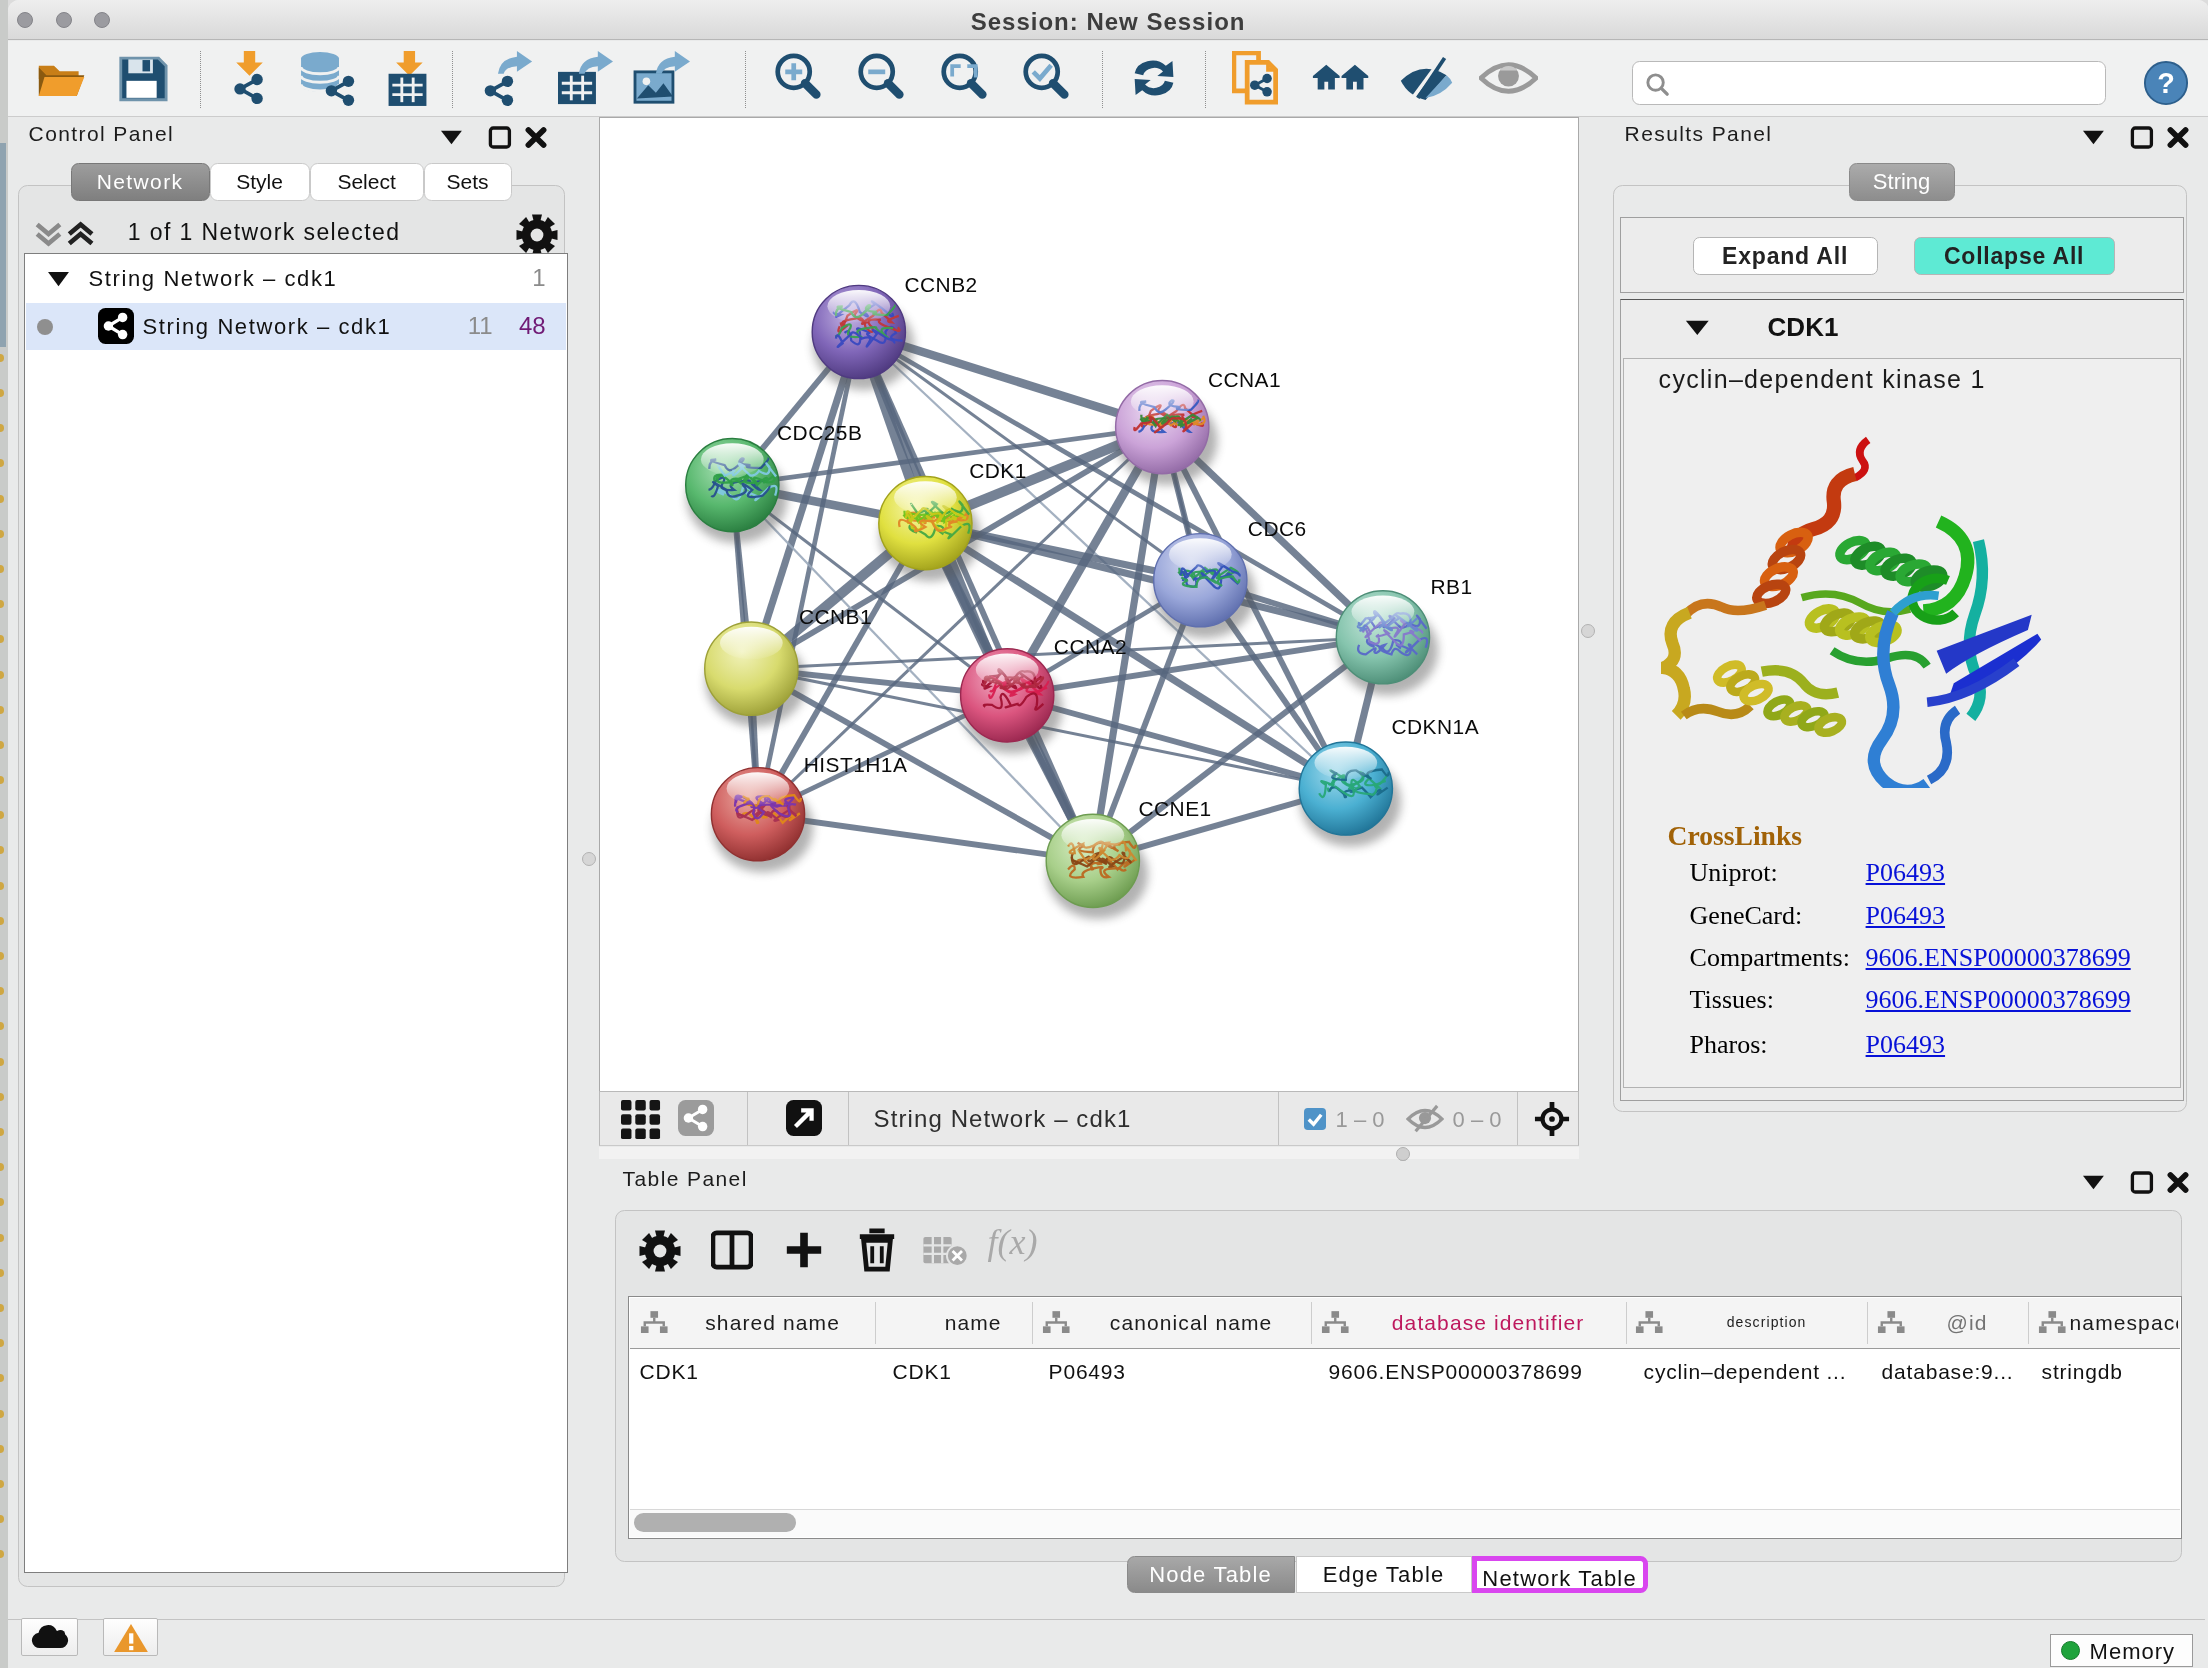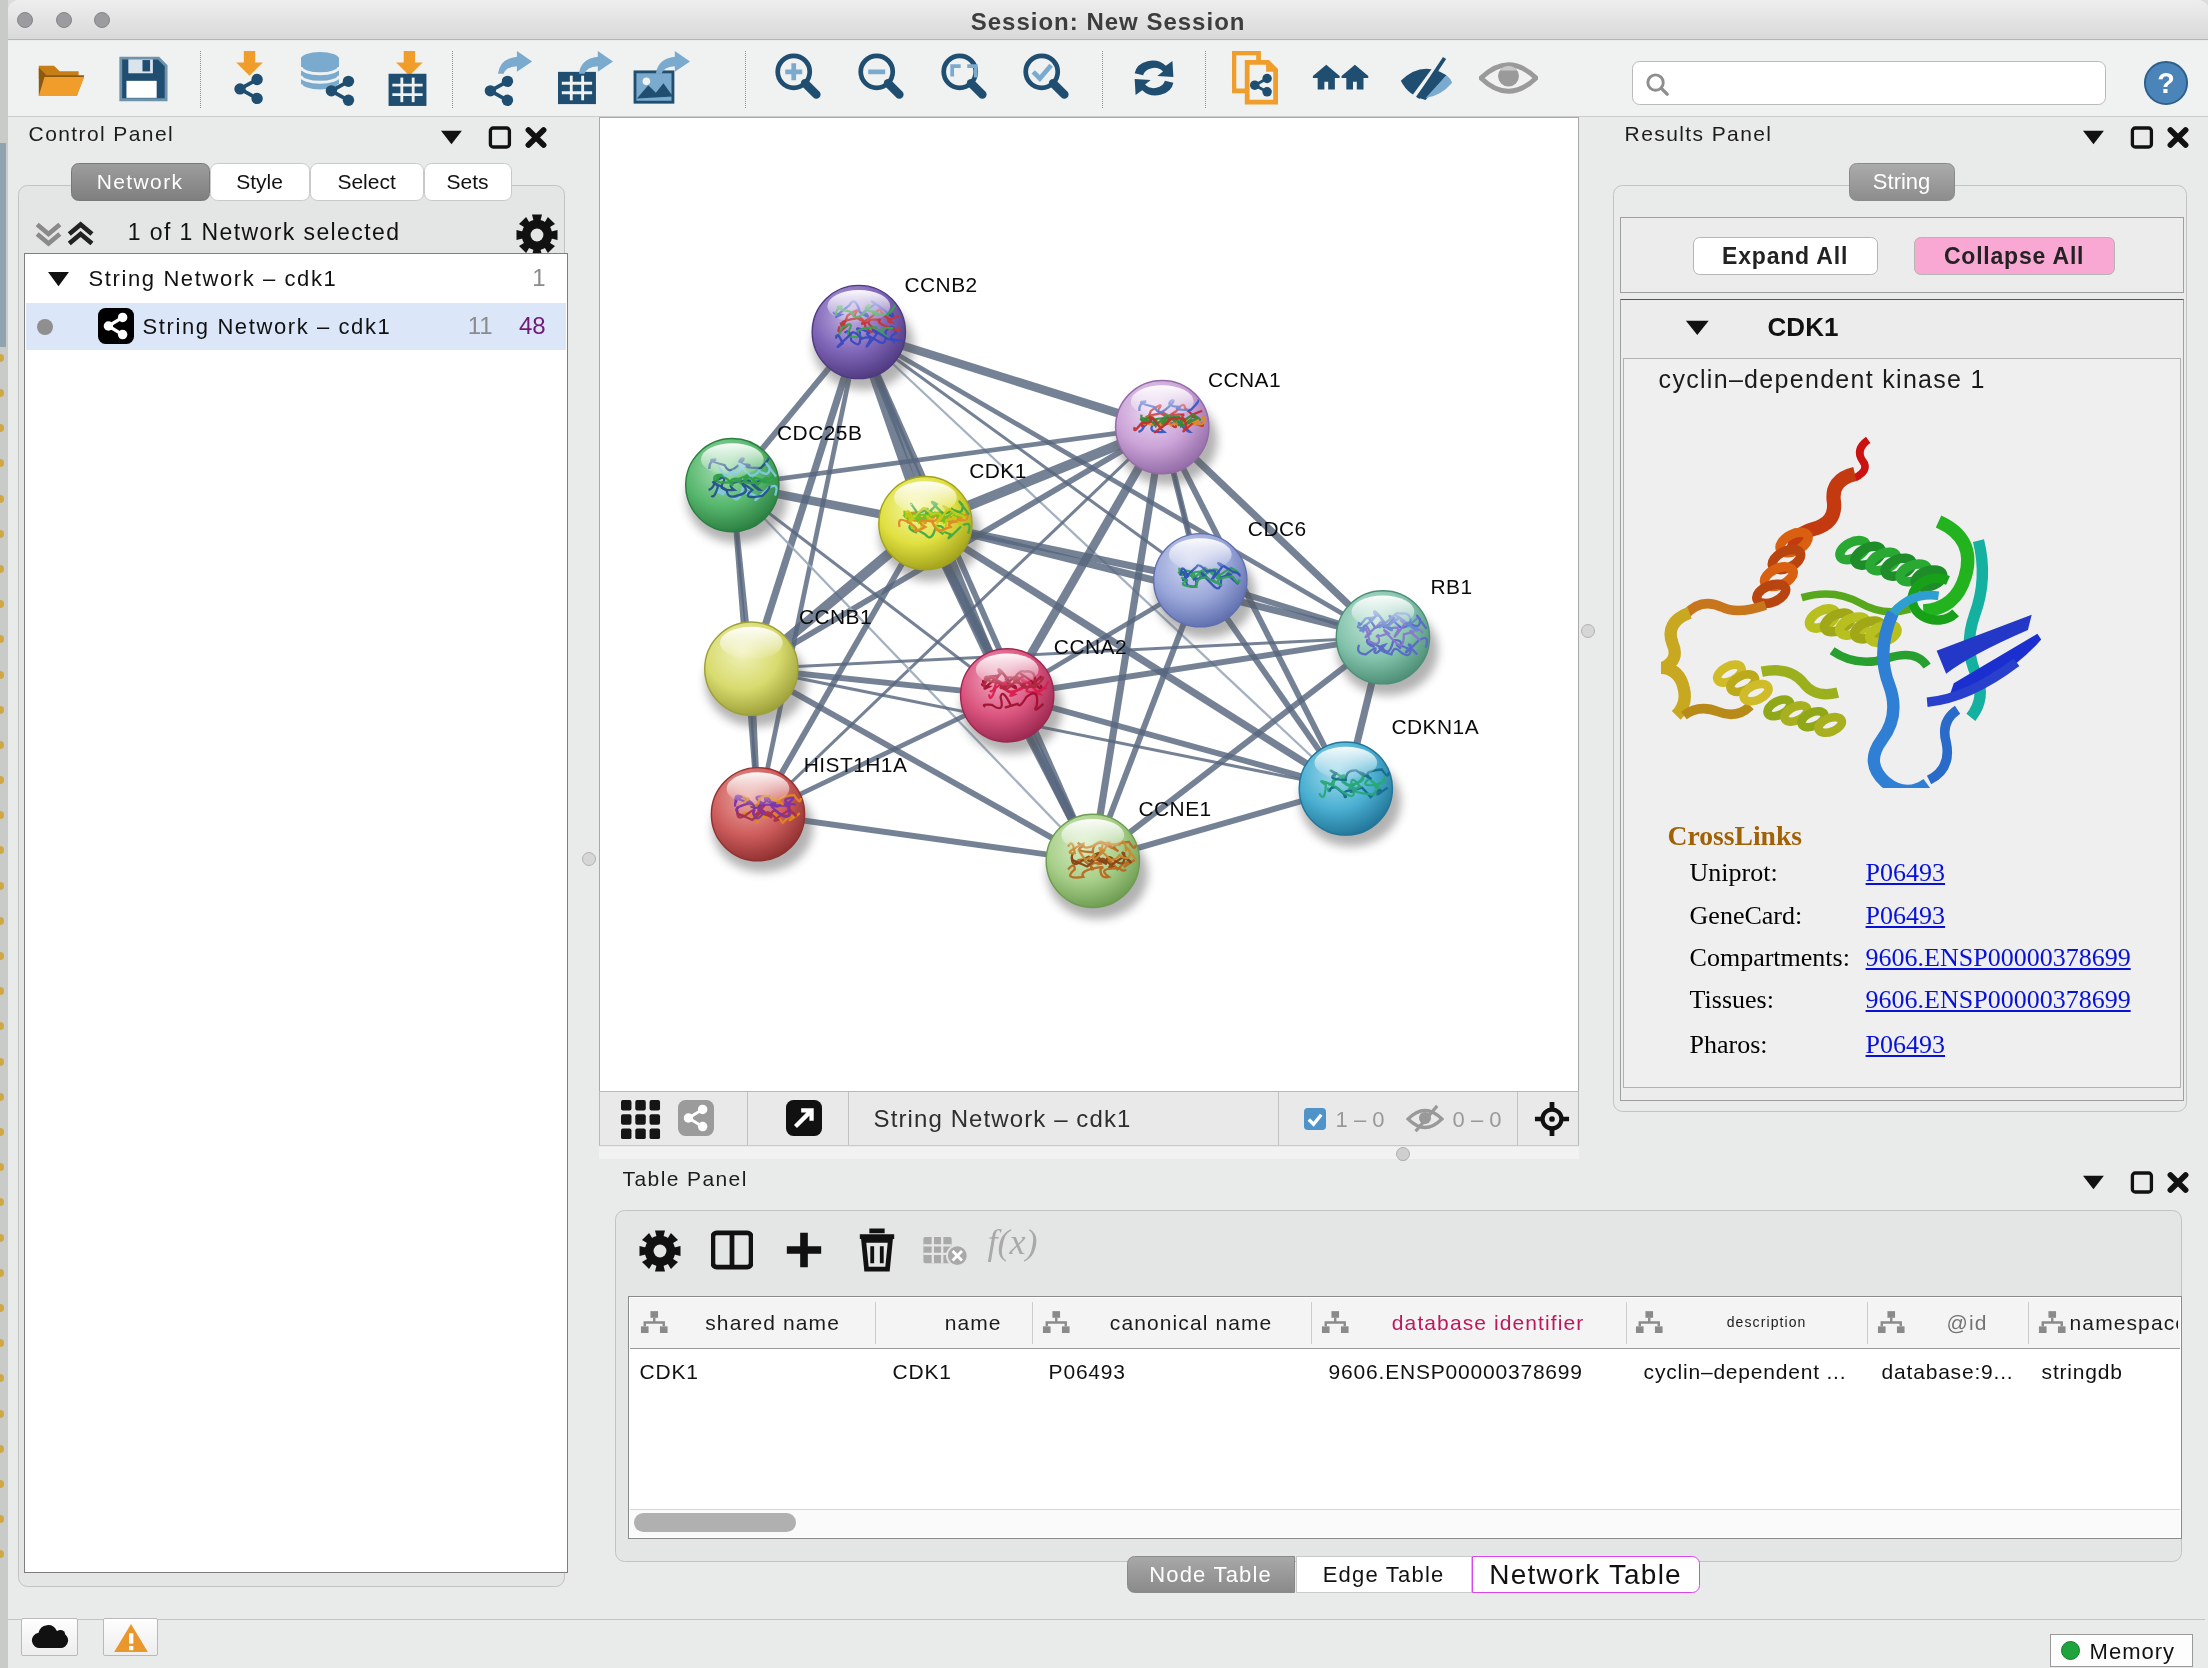--- a/index.html
+++ b/index.html
@@ -570,21 +570,21 @@
 <div class="abs panel-title" style="left:1617px;top:122px">Results Panel</div>
 <svg class="abs" style="left:2075px;top:125px" width="114" height="25" viewBox="0 0 120 26">
       <path d="M0 6 l22 0 -11 14 z" fill="#111"></path>
       <rect x="52" y="3" width="20" height="20" rx="3" fill="none" stroke="#111" stroke-width="3.5"></rect>
       <path d="M92 5 l16 16 M108 5 l-16 16" stroke="#111" stroke-width="6" stroke-linecap="round"></path>
     </svg>
 <div class="gbox" style="left:1605px;top:185px;width:574px;height:927px;background:#e9eaea"></div>
 <div class="abs" style="left:1841px;top:163px;width:106px;height:38px;background:linear-gradient(#ababab,#8d8d8d);border:1px solid #8a8a8a;border-radius:7.6px;color:#fff;text-align:center;font-size:22px;line-height:36px;z-index:3">String</div>
 <div class="abs" style="left:1612px;top:217px;width:564px;height:76px;background:#ececec;border:1px solid #9f9f9f"></div>
 <div class="abs" style="left:1685px;top:237px;width:185px;height:38px;background:#fff;border:1px solid #b5b5b5;border-radius:6.7px;text-align:center;font-size:23px;font-weight:bold;letter-spacing:0.8px;color:#222;line-height:36px">Expand All</div>
-<div class="abs" style="left:1906px;top:237px;width:201px;height:38px;background:#f9a8d4;border:1px solid #b5b5b5;border-radius:6.7px;text-align:center;font-size:23px;font-weight:bold;letter-spacing:0.8px;color:#222;line-height:36px">Collapse All</div>
+<div class="abs" style="left:1906px;top:237px;width:201px;height:38px;background:#5eead4;border:1px solid #b5b5b5;border-radius:6.7px;text-align:center;font-size:23px;font-weight:bold;letter-spacing:0.8px;color:#222;line-height:36px">Collapse All</div>
 <div class="abs" style="left:1612px;top:299px;width:564px;height:802px;background:#ececec;border:1px solid #9f9f9f;border-top:1.9px solid #555"></div>
 <svg class="abs" style="left:1676px;top:318px" width="28.5" height="19" viewBox="0 0 30 20">
       <path d="M2 3 h24 l-12 15 z" fill="#111"></path>
     </svg>
 <div class="abs" style="left:1760px;top:312px;font-size:26px;font-weight:bold;color:#111">CDK1</div>
 <div class="abs" style="left:1615px;top:358px;width:558px;height:730px;background:#efefef;border:1px solid #b2b2b2"></div>
 <div class="abs" style="left:1651px;top:365px;font-size:25px;letter-spacing:1.3px;color:#1a1a1a">cyclin–dependent kinase 1</div>
 <svg class="abs" style="left:1653px;top:430px" width="384" height="358" viewBox="0 0 404 376">
       <path d="M218 10 q-14 10 -6 22 q8 10 -8 18" fill="none" stroke="#cc1111" stroke-width="8"></path>
       <path d="M204 46 q-26 6 -22 30 q2 22 -22 28 q-22 6 -20 26" fill="none" stroke="#c33a10" stroke-width="15"></path>
@@ -746,21 +746,21 @@
 <div class="abs" style="left:885px;top:1360px;font-size:21px;letter-spacing:0.8px;color:#111;white-space:nowrap">CDK1</div>
 <div class="abs" style="left:1041px;top:1360px;font-size:21px;letter-spacing:0.8px;color:#111;white-space:nowrap">P06493</div>
 <div class="abs" style="left:1321px;top:1360px;font-size:21px;letter-spacing:0.8px;color:#111;white-space:nowrap">9606.ENSP00000378699</div>
 <div class="abs" style="left:1636px;top:1360px;font-size:21px;letter-spacing:0.8px;color:#111;white-space:nowrap">cyclin–dependent ...</div>
 <div class="abs" style="left:1874px;top:1360px;font-size:21px;letter-spacing:0.8px;color:#111;white-space:nowrap">database:9...</div>
 <div class="abs" style="left:2034px;top:1360px;font-size:21px;letter-spacing:0.8px;color:#111;white-space:nowrap">stringdb</div>
 <div class="abs" style="left:622px;top:1509px;width:1550px;height:27.6px;background:#fafafa;border-top:1px solid #d8d8d8"></div>
 <div class="abs" style="left:626px;top:1513px;width:162px;height:19px;background:#b0b0b0;border-radius:9.5px"></div>
 <div class="abs" style="left:1119px;top:1556px;width:168px;height:37px;background:linear-gradient(#a8a8a8,#8a8a8a);border:1px solid #8a8a8a;border-radius:7.6px 0 0 7.6px;color:#fff;text-align:center;font-size:22px;letter-spacing:1.2px;line-height:35px;z-index:3">Node Table</div>
 <div class="abs" style="left:1288px;top:1556px;width:176px;height:37px;background:#fff;border:1px solid #c9c9c9;color:#111;text-align:center;font-size:22px;letter-spacing:1.2px;line-height:35px;z-index:2">Edge Table</div>
-<div class="abs" style="left:1464px;top:1556px;width:228px;height:37px;background:#fff;border:1px solid #d946ef;border-radius:0 7.6px 7.6px 0;color:#111;text-align:center;font-size:28px;letter-spacing:1.2px;line-height:35px;z-index:2">Network Table</div>
+<div class="abs" style="left:1464px;top:1556px;width:176px;height:37px;background:#fff;border:5px solid #d946ef;border-radius:0 7.6px 7.6px 0;color:#111;text-align:center;font-size:22px;letter-spacing:1.2px;line-height:35px;z-index:2">Network Table</div>
 <div class="abs" style="left:0;top:1619px;width:2197px;height:0;border-top:1px solid #c3c3c3"></div>
 <div class="abs" style="left:13.3px;top:1618px;width:57px;height:38px;background:linear-gradient(#fefefe,#ededed);border:1px solid #b9b9b9;border-radius:1.9px"></div>
 <svg class="abs" style="left:23px;top:1625px" width="38" height="25" viewBox="0 0 40 26">
       <path d="M10 24 a8 8 0 0 1 -2 -16 a10 10 0 0 1 19 -2 a7 7 0 0 1 5 2 a7 7 0 0 1 -2 16 z" fill="#111"></path>
       <circle cx="31" cy="10" r="5" fill="#111"></circle>
     </svg>
 <div class="abs" style="left:95px;top:1618px;width:55px;height:38px;background:linear-gradient(#fefefe,#ededed);border:1px solid #b9b9b9;border-radius:1.9px"></div>
 <svg class="abs" style="left:105px;top:1623px" width="36" height="30" viewBox="0 0 38 32">
       <path d="M19 1 L37 31 H1 z" fill="#e9972c"></path>
       <rect x="17" y="11" width="4.5" height="11" fill="#fff"></rect>

